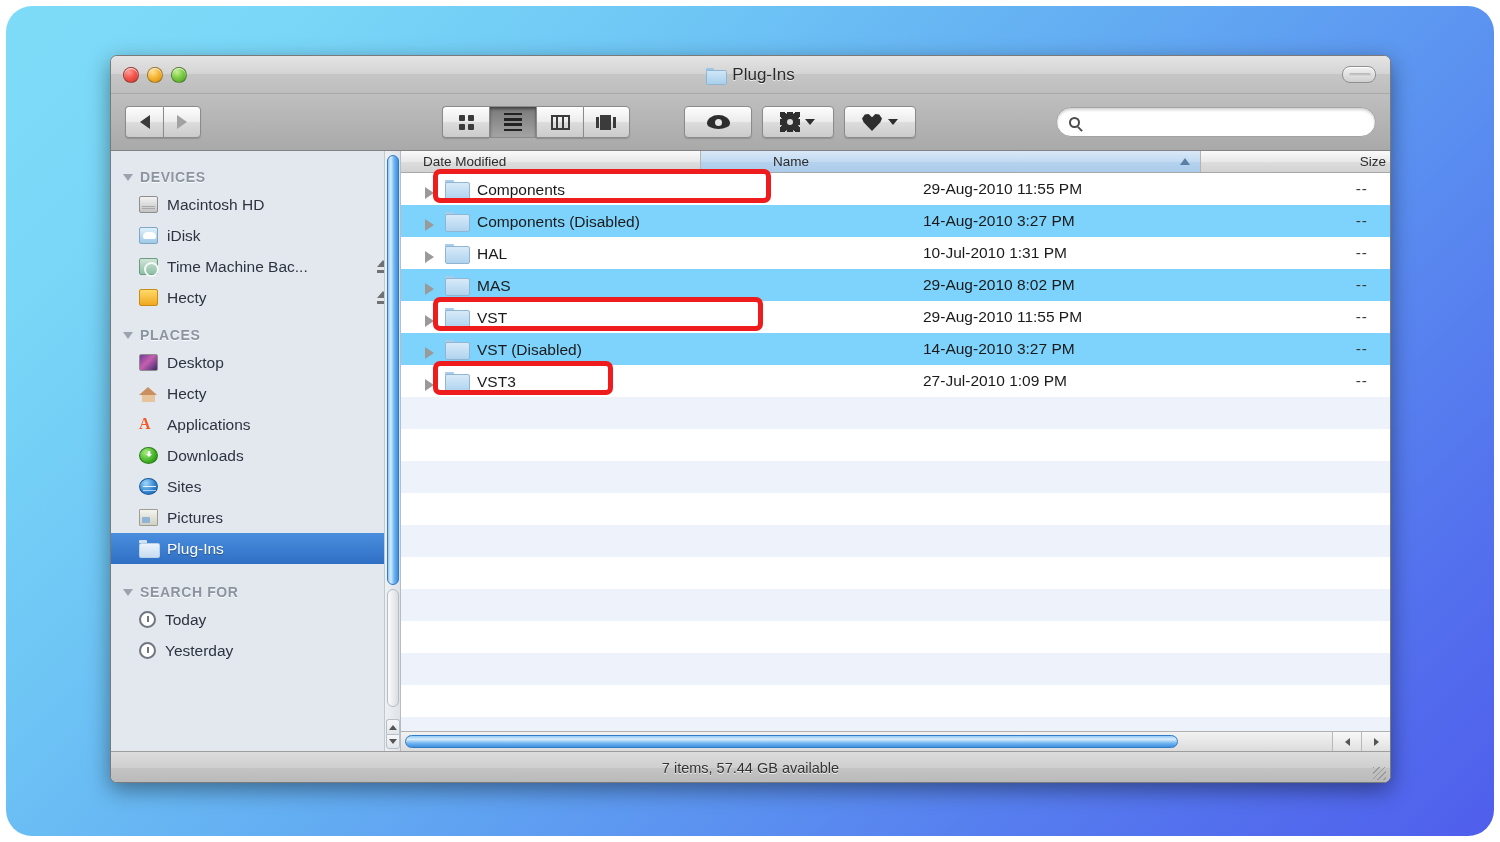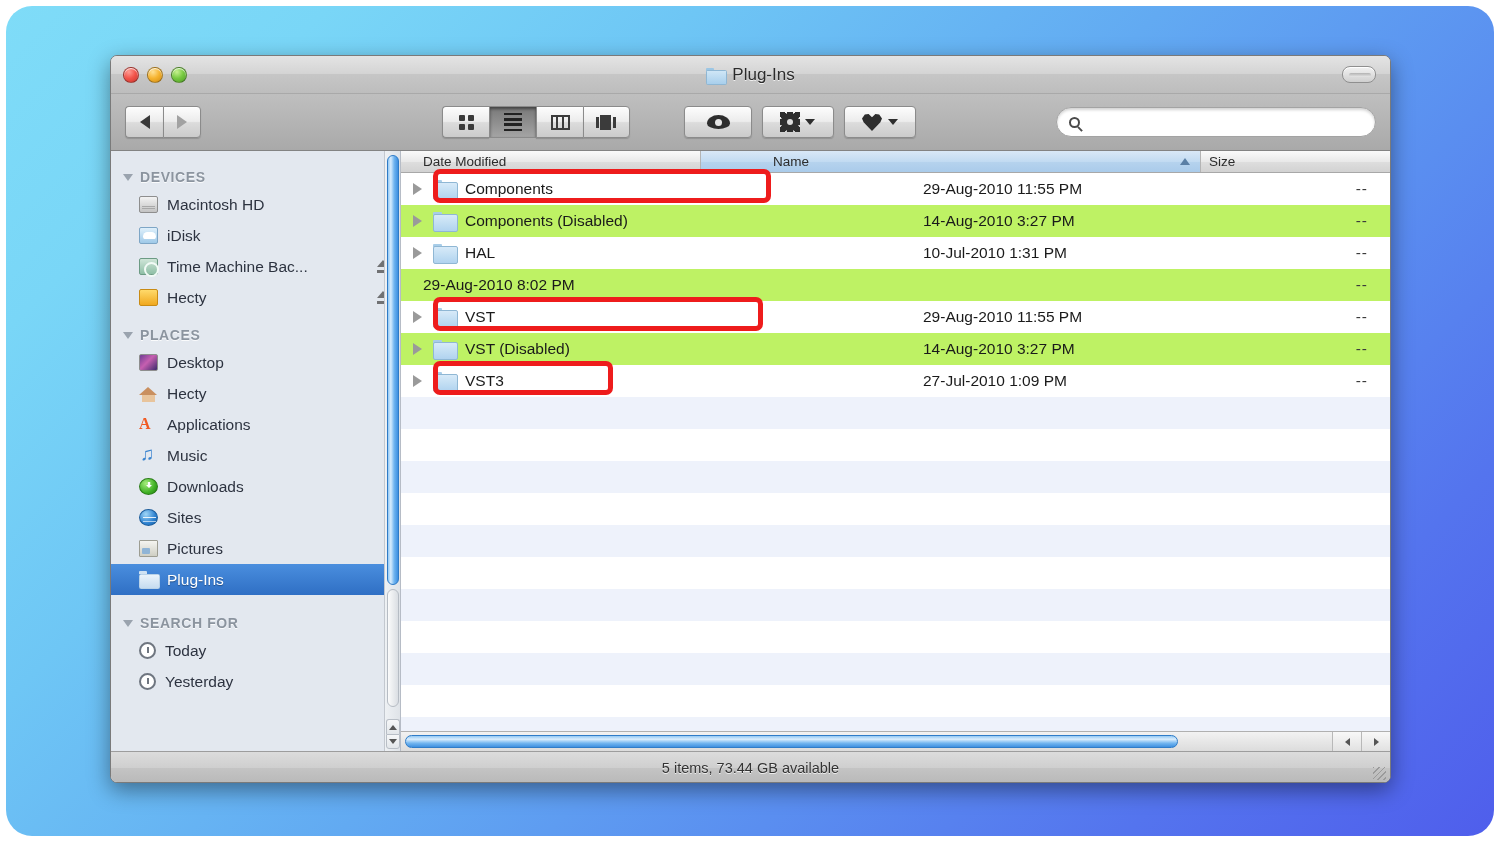--- a/index.html
+++ b/index.html
@@ -277,28 +277,28 @@
   }
   .ch {
     display: flex; align-items: center;
     border-right: 1px solid #b4b4b4;
     padding: 0 8px;
     position: relative;
   }
   .ch.name { width: 500px; padding-left: 72px;
     background: linear-gradient(to bottom,#d9e8f7 0%,#c2dbf2 50%,#b6d3ee 51%,#aacbea 100%); }
   .ch.date { width: 300px; padding-left: 22px; }
-  .ch.size { flex: 1; padding-right: 16px; border-right: none; }
+  .ch.size { flex: 1; justify-content: flex-end; padding-right: 4px; border-right: none; }
   .sortarrow { position: absolute; right: 10px; top: 7px;
     width:0;height:0;border-left:5px solid transparent;border-right:5px solid transparent;border-bottom:7px solid #5a7fa5; }
 
   .rows { position: relative; }
   .frow { display: flex; height: 32px; align-items: center; font-size: 15.5px; color: #1a1a1a; }
-  .frow.alt { background: #bef264; }
-  .fname { width: 500px; display: flex; align-items: center; gap: 9px; padding-left: 12px; }
+  .frow.alt { background: #7dd3fc; }
+  .fname { width: 500px; display: flex; align-items: flex-end; gap: 9px; padding-left: 24px; }
   .disc { width:0;height:0;border-top:6px solid transparent;border-bottom:6px solid transparent;border-left:9px solid #9a9a9a; flex:none; margin-right:2px; }
   .ffolder { width: 23px; height: 19px; position: relative; flex: none; }
   .ffolder::before { content:""; position:absolute; left:0; top:0; width:9px; height:3px; background:#a8cde8; border-radius:1px 1px 0 0; }
   .ffolder::after { content:""; position:absolute; left:0; top:2.5px; width:23px; height:16px;
     background: linear-gradient(to bottom,#d7eaf8 0%,#b0d3ef 100%); border:1px solid #8fb7d4; border-radius:2px; }
   .fdate { width: 300px; padding-left: 22px; }
   .fsize { flex: 1; text-align: right; padding-right: 22px; color: #3b3b3b; letter-spacing: 1px; }
   .fill { height: 32px; }
   .fill.alt { background: #eef2fb; }
 
@@ -464,24 +464,20 @@
         <span class="sbi sbi-desktop"></span>
         <span class="sb-label">Desktop</span>
       </div>
       <div class="sb-item">
         <span class="sbi sbi-home"></span>
         <span class="sb-label">Hecty</span>
       </div>
       <div class="sb-item">
         <span class="sbi sbi-apps"></span>
         <span class="sb-label">Applications</span>
-      </div>
-      <div class="sb-item">
-        <span class="sbi sbi-music"></span>
-        <span class="sb-label">Music</span>
       </div>
       <div class="sb-item">
         <span class="sbi sbi-dl"></span>
         <span class="sb-label">Downloads</span>
       </div>
       <div class="sb-item">
         <span class="sbi sbi-sites"></span>
         <span class="sb-label">Sites</span>
       </div>
       <div class="sb-item">
@@ -557,20 +553,25 @@
         <div class="frow">
           <div class="fname">
             <span class="disc"></span>
             <span class="ffolder"></span>
             <span>HAL</span>
           </div>
           <div class="fdate">10-Jul-2010 1:31 PM</div>
           <div class="fsize">--</div>
         </div>
         <div class="frow alt">
+          <div class="fname">
+            <span class="disc"></span>
+            <span class="ffolder"></span>
+            <span>MAS</span>
+          </div>
           <div class="fdate">29-Aug-2010 8:02 PM</div>
           <div class="fsize">--</div>
         </div>
         <div class="frow">
           <div class="fname">
             <span class="disc"></span>
             <span class="ffolder"></span>
             <span>VST</span>
           </div>
           <div class="fdate">29-Aug-2010 11:55 PM</div>
@@ -618,21 +619,21 @@
             </div>
           <div class="hs-btn">
               <span class="ar-rt"></span>
             </div>
         </div>
       </div>
     </div>
   </div>
 
   <div class="statusbar">
-    <span>5 items, 73.44 GB available</span>
+    <span>7 items, 57.44 GB available</span>
     <span class="grip"></span>
   </div>
 
   <div class="annot" style="left:322px; top:113px; width:338px; height:34px;"></div>
   <div class="annot" style="left:322px; top:241px; width:330px; height:34px;"></div>
   <div class="annot" style="left:322px; top:305px; width:180px; height:34px;"></div>
 
 </div>
 
 </body></html>

